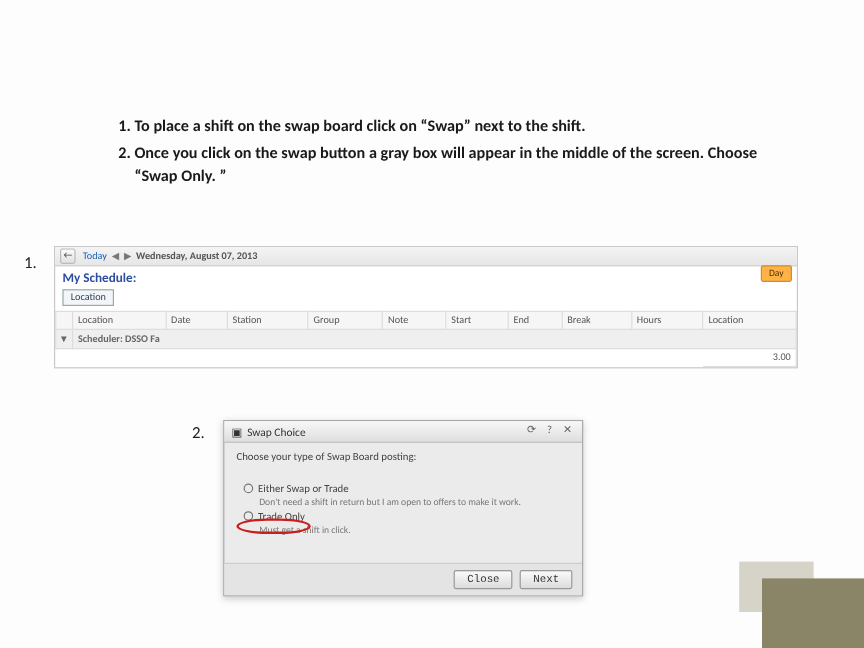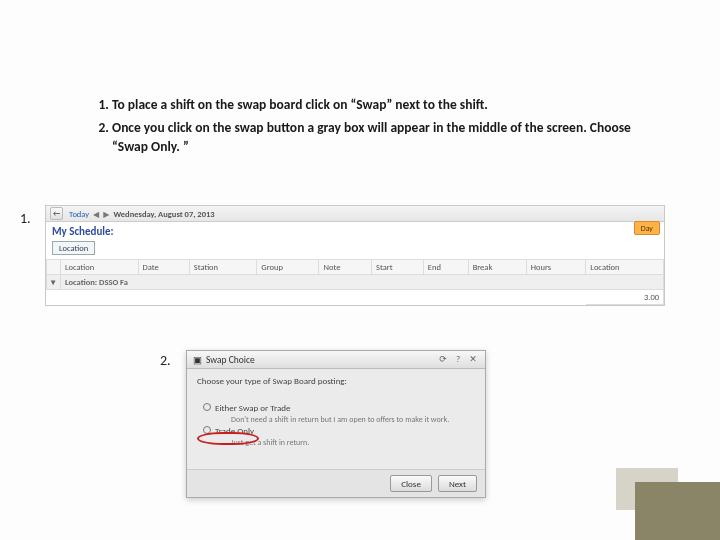--- a/index.html
+++ b/index.html
@@ -175,40 +175,41 @@
   }
   .opt.selected .radio::after {
     content: "";
     position: absolute;
     left: 1.5px; top: 1.5px;
     width: 3px; height: 3px;
     background: #333;
     border-radius: 50%;
   }
   .opt .text { flex: 1; }
-  .opt .sub { color: #777; font-size: 8px; margin-left: 16px; }
+  .opt .sub { color: #777; font-size: 8px; margin-left: 1px; }
   .circle.c2 {
     width: 62px; height: 13px;
     left: 10px; top: 63px;
   }
   .dlg-footer {
     border-top: 1px solid #ccc;
     padding: 5px 8px;
     text-align: right;
     background: #e4e4e4;
   }
   .dlg-footer .btn {
     display: inline-block;
     border: 1px solid #999;
     background: linear-gradient(#fafafa,#dcdcdc);
     padding: 2px 10px;
     margin-left: 4px;
     font-size: 9px;
     color: #333;
     border-radius: 2px;
+    font-family: Liberation Mono, monospace;
   }
   .corner-deco {
     position: absolute;
     right: 0; bottom: 0;
     width: 110px; height: 78px;
   }
   .corner-deco .b1 {
     position: absolute;
     right: 0; bottom: 0;
     width: 85px; height: 58px;
@@ -254,21 +255,21 @@
       <th>Group</th>
       <th>Note</th>
       <th>Start</th>
       <th>End</th>
       <th>Break</th>
       <th class="hours-col">Hours</th>
       <th class="actions-col">Location</th>
     </tr>
     <tr class="location-row">
       <td>▾</td>
-      <td colspan="10">Location: DSSO Fa</td>
+      <td colspan="10">Scheduler: DSSO Fa</td>
     </tr>
     <tr class="total-row">
       <td colspan="10" style="border:none"></td>
       <td class="hours-col">3.00</td>
     </tr>
   </tbody>
     </table>
 </div>
 
 <div class="label2">2.</div>
@@ -288,21 +289,21 @@
       <span class="radio"></span>
       <span class="text">
         <span>Either Swap or Trade</span><br>
         <span class="sub">Don't need a shift in return but I am open to offers to make it work.</span>
       </span>
     </div>
     <div class="opt">
       <span class="radio"></span>
       <span class="text">
         <span>Trade Only</span><br>
-        <span class="sub">Just get a shift in return.</span>
+        <span class="sub">Must get a shift in click.</span>
       </span>
     </div>
     <span class="circle c2"></span>
   </div>
   <div class="dlg-footer">
     <span class="btn">Close</span>
     <span class="btn">Next</span>
   </div>
 </div>
 

